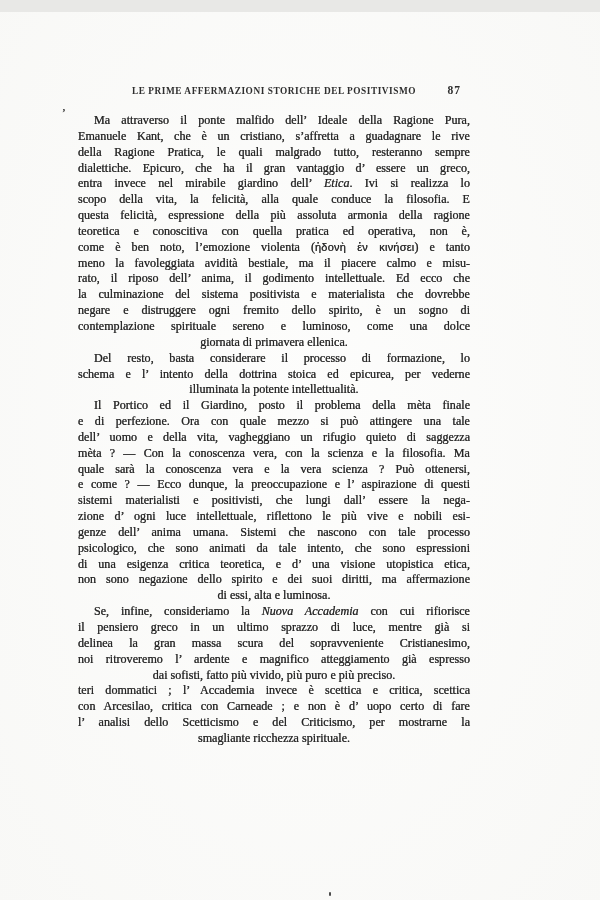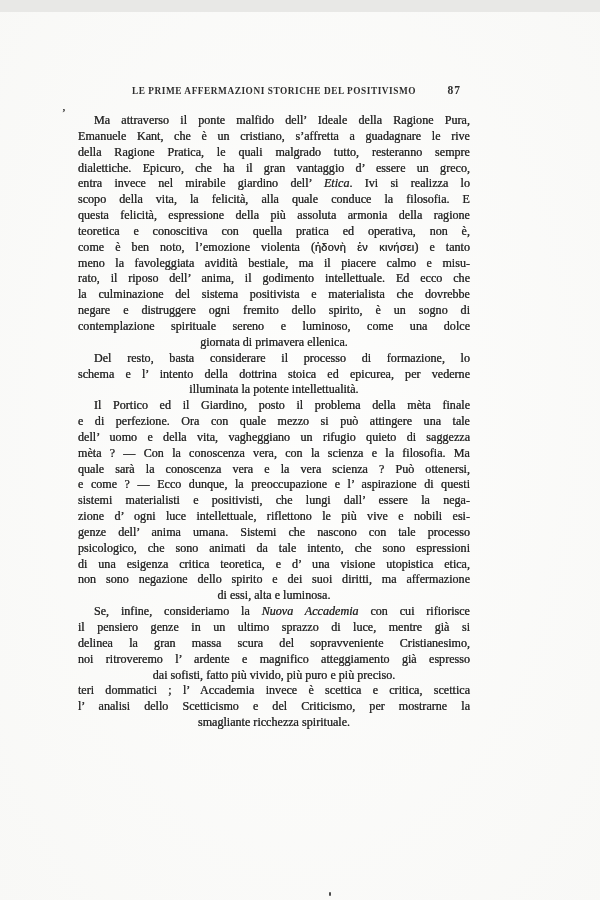--- a/index.html
+++ b/index.html
@@ -122,25 +122,26 @@
         <div class="line"><span>sistemi materialisti e positivisti, che lungi dall’ essere la nega-</span></div>
         <div class="line"><span>zione d’ ogni luce intellettuale, riflettono le più vive e nobili esi-</span></div>
         <div class="line"><span>genze dell’ anima umana. Sistemi che nascono con tale processo</span></div>
         <div class="line"><span>psicologico, che sono animati da tale intento, che sono espressioni</span></div>
         <div class="line"><span>di una esigenza critica teoretica, e d’ una visione utopistica etica,</span></div>
         <div class="line"><span>non sono negazione dello spirito e dei suoi diritti, ma affermazione</span></div>
         <div class="line last"><span>di essi, alta e luminosa.</span></div>
       </div>
       <div class="para">
         <div class="line indent"><span>Se, infine, consideriamo la </span><em>Nuova Accademia</em><span> con cui rifiorisce</span></div>
-        <div class="line"><span>il pensiero genze in un ultimo sprazzo di luce, mentre già si</span></div>
+        <div class="line"><span>il pensiero greco in un ultimo sprazzo di luce, mentre già si</span></div>
         <div class="line"><span>delinea la gran massa scura del sopravveniente Cristianesimo,</span></div>
         <div class="line"><span>noi ritroveremo l’ ardente e magnifico atteggiamento già espresso</span></div>
         <div class="line last"><span>dai sofisti, fatto più vivido, più puro e più preciso.</span></div>
       </div>
       <div class="para">
         <div class="line"><span>teri dommatici ; l’ Accademia invece è scettica e critica, scettica</span></div>
+        <div class="line"><span>con Arcesilao, critica con Carneade ; e non è d’ uopo certo di fare</span></div>
         <div class="line"><span>l’ analisi dello Scetticismo e del Criticismo, per mostrarne la</span></div>
         <div class="line last"><span>smagliante ricchezza spirituale.</span></div>
       </div>
     </div>
   <div class="footer-speck"></div>
 </div>
 
 </body></html>

